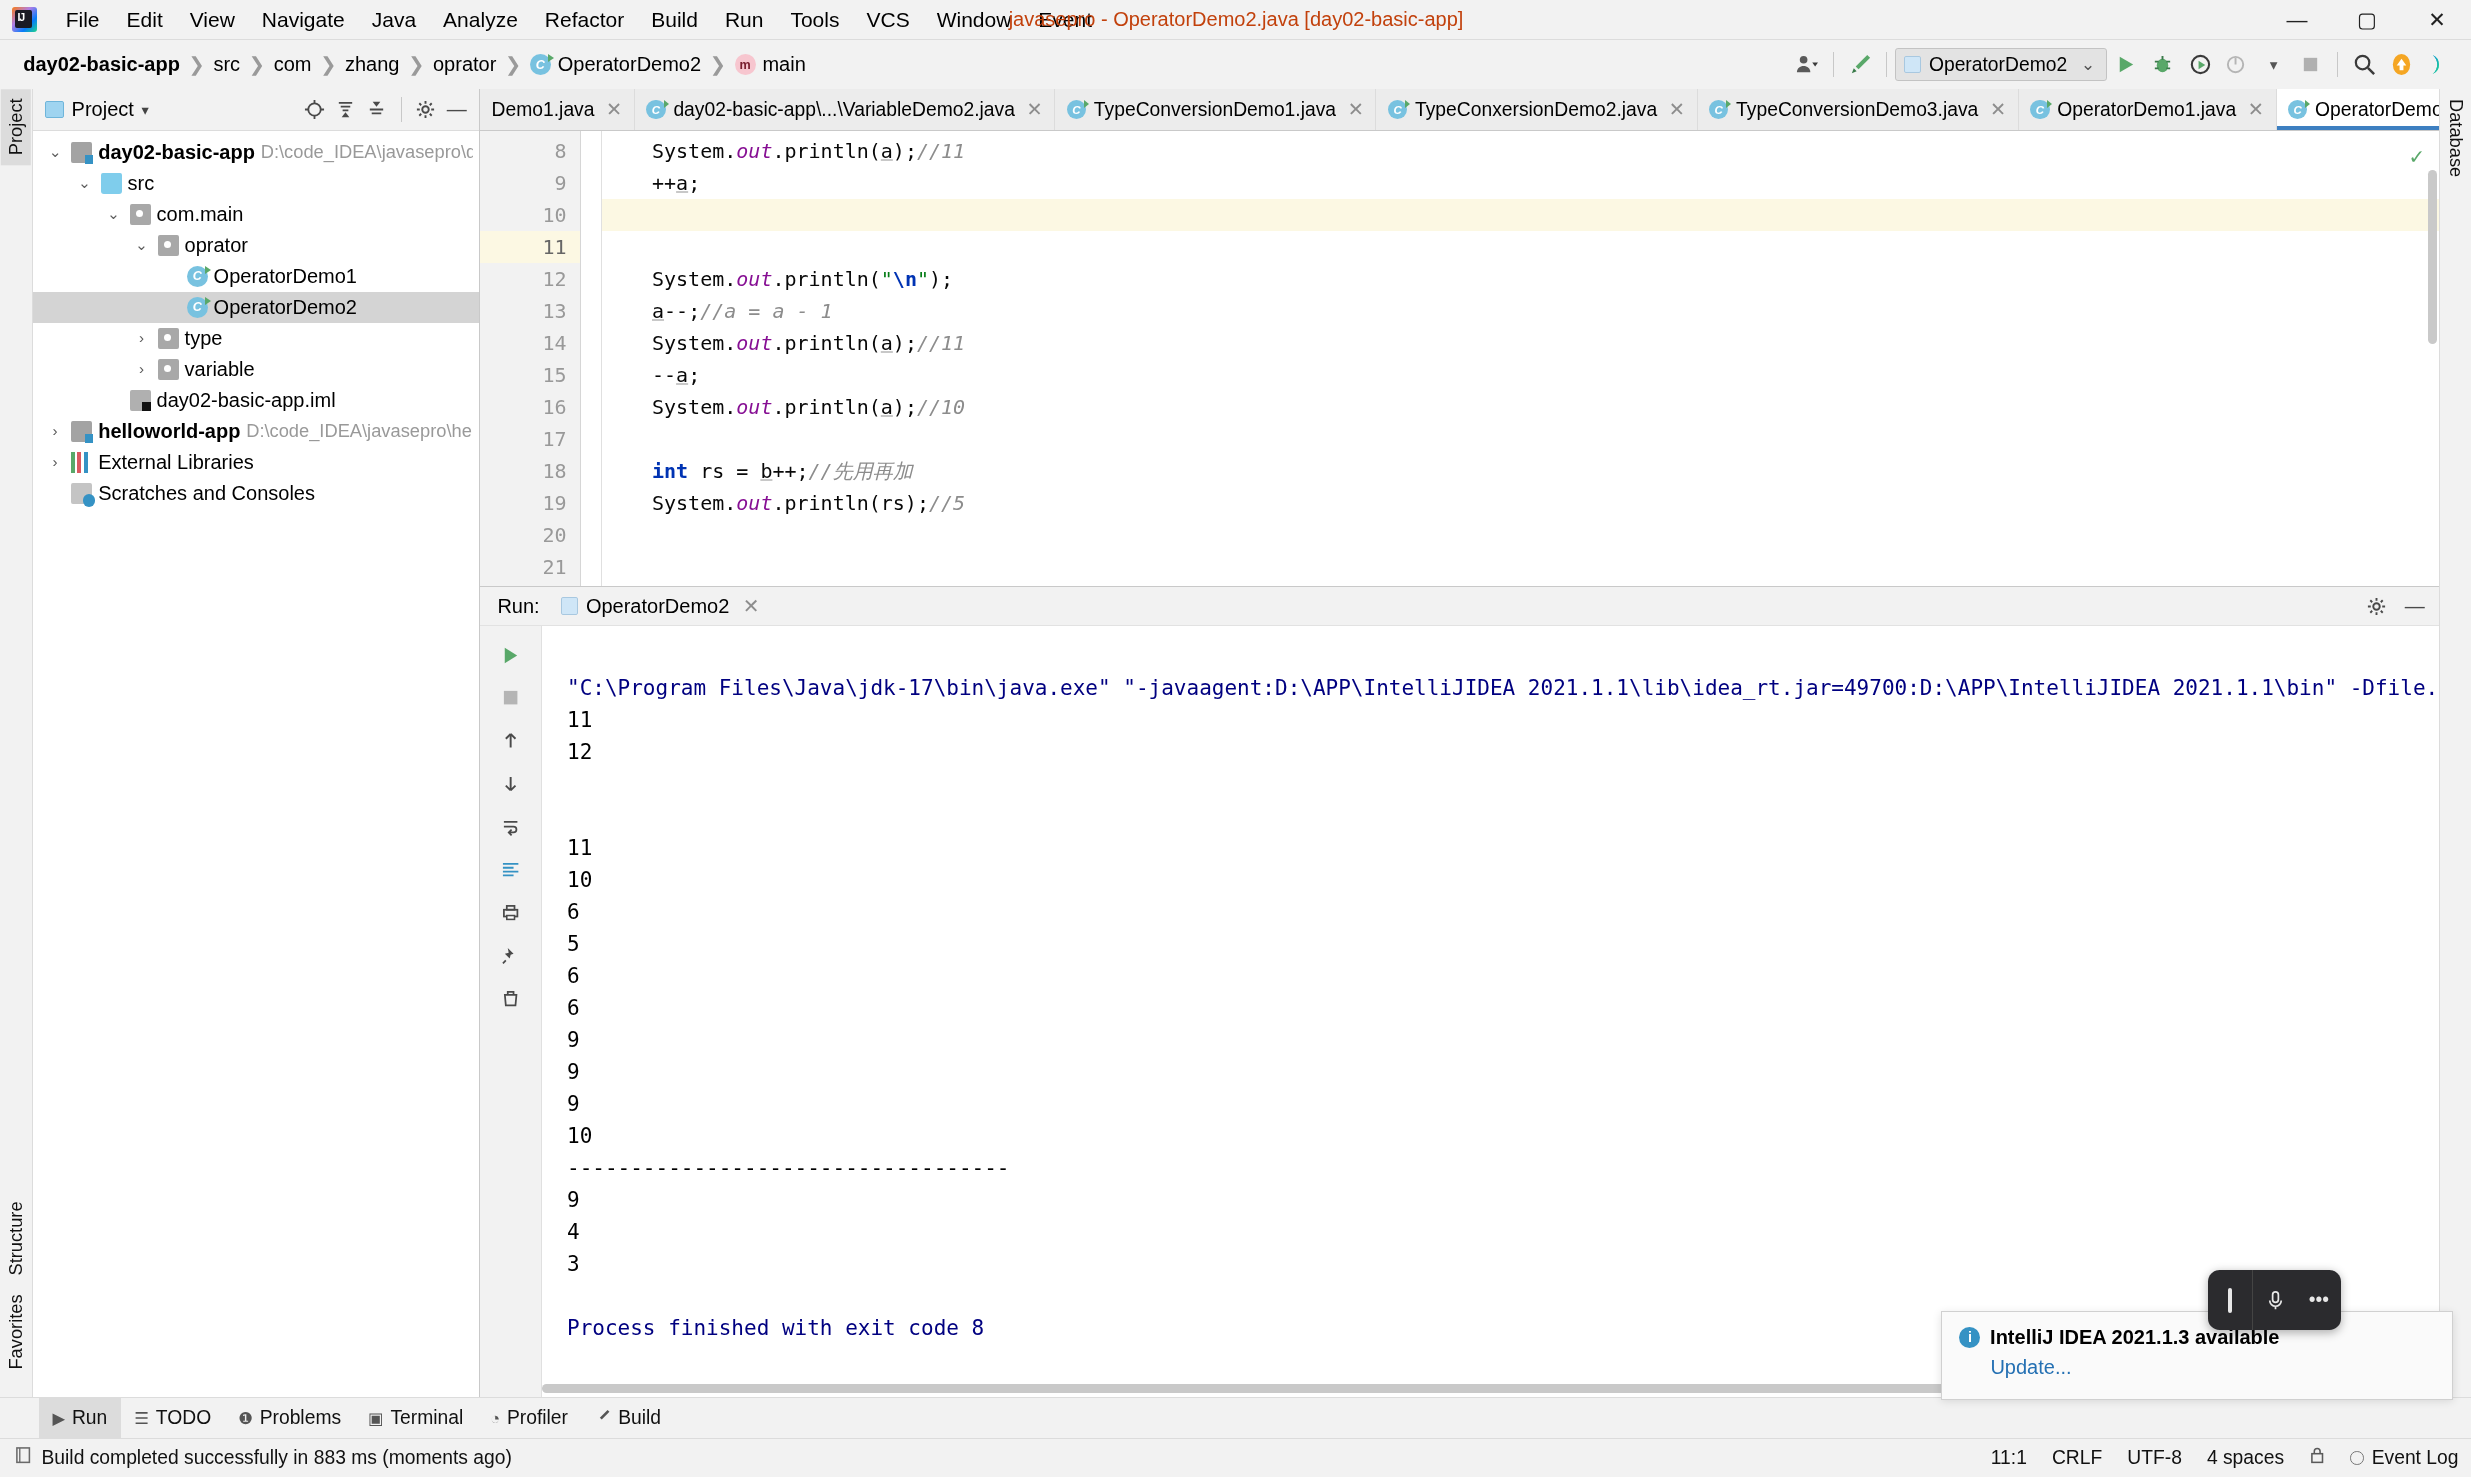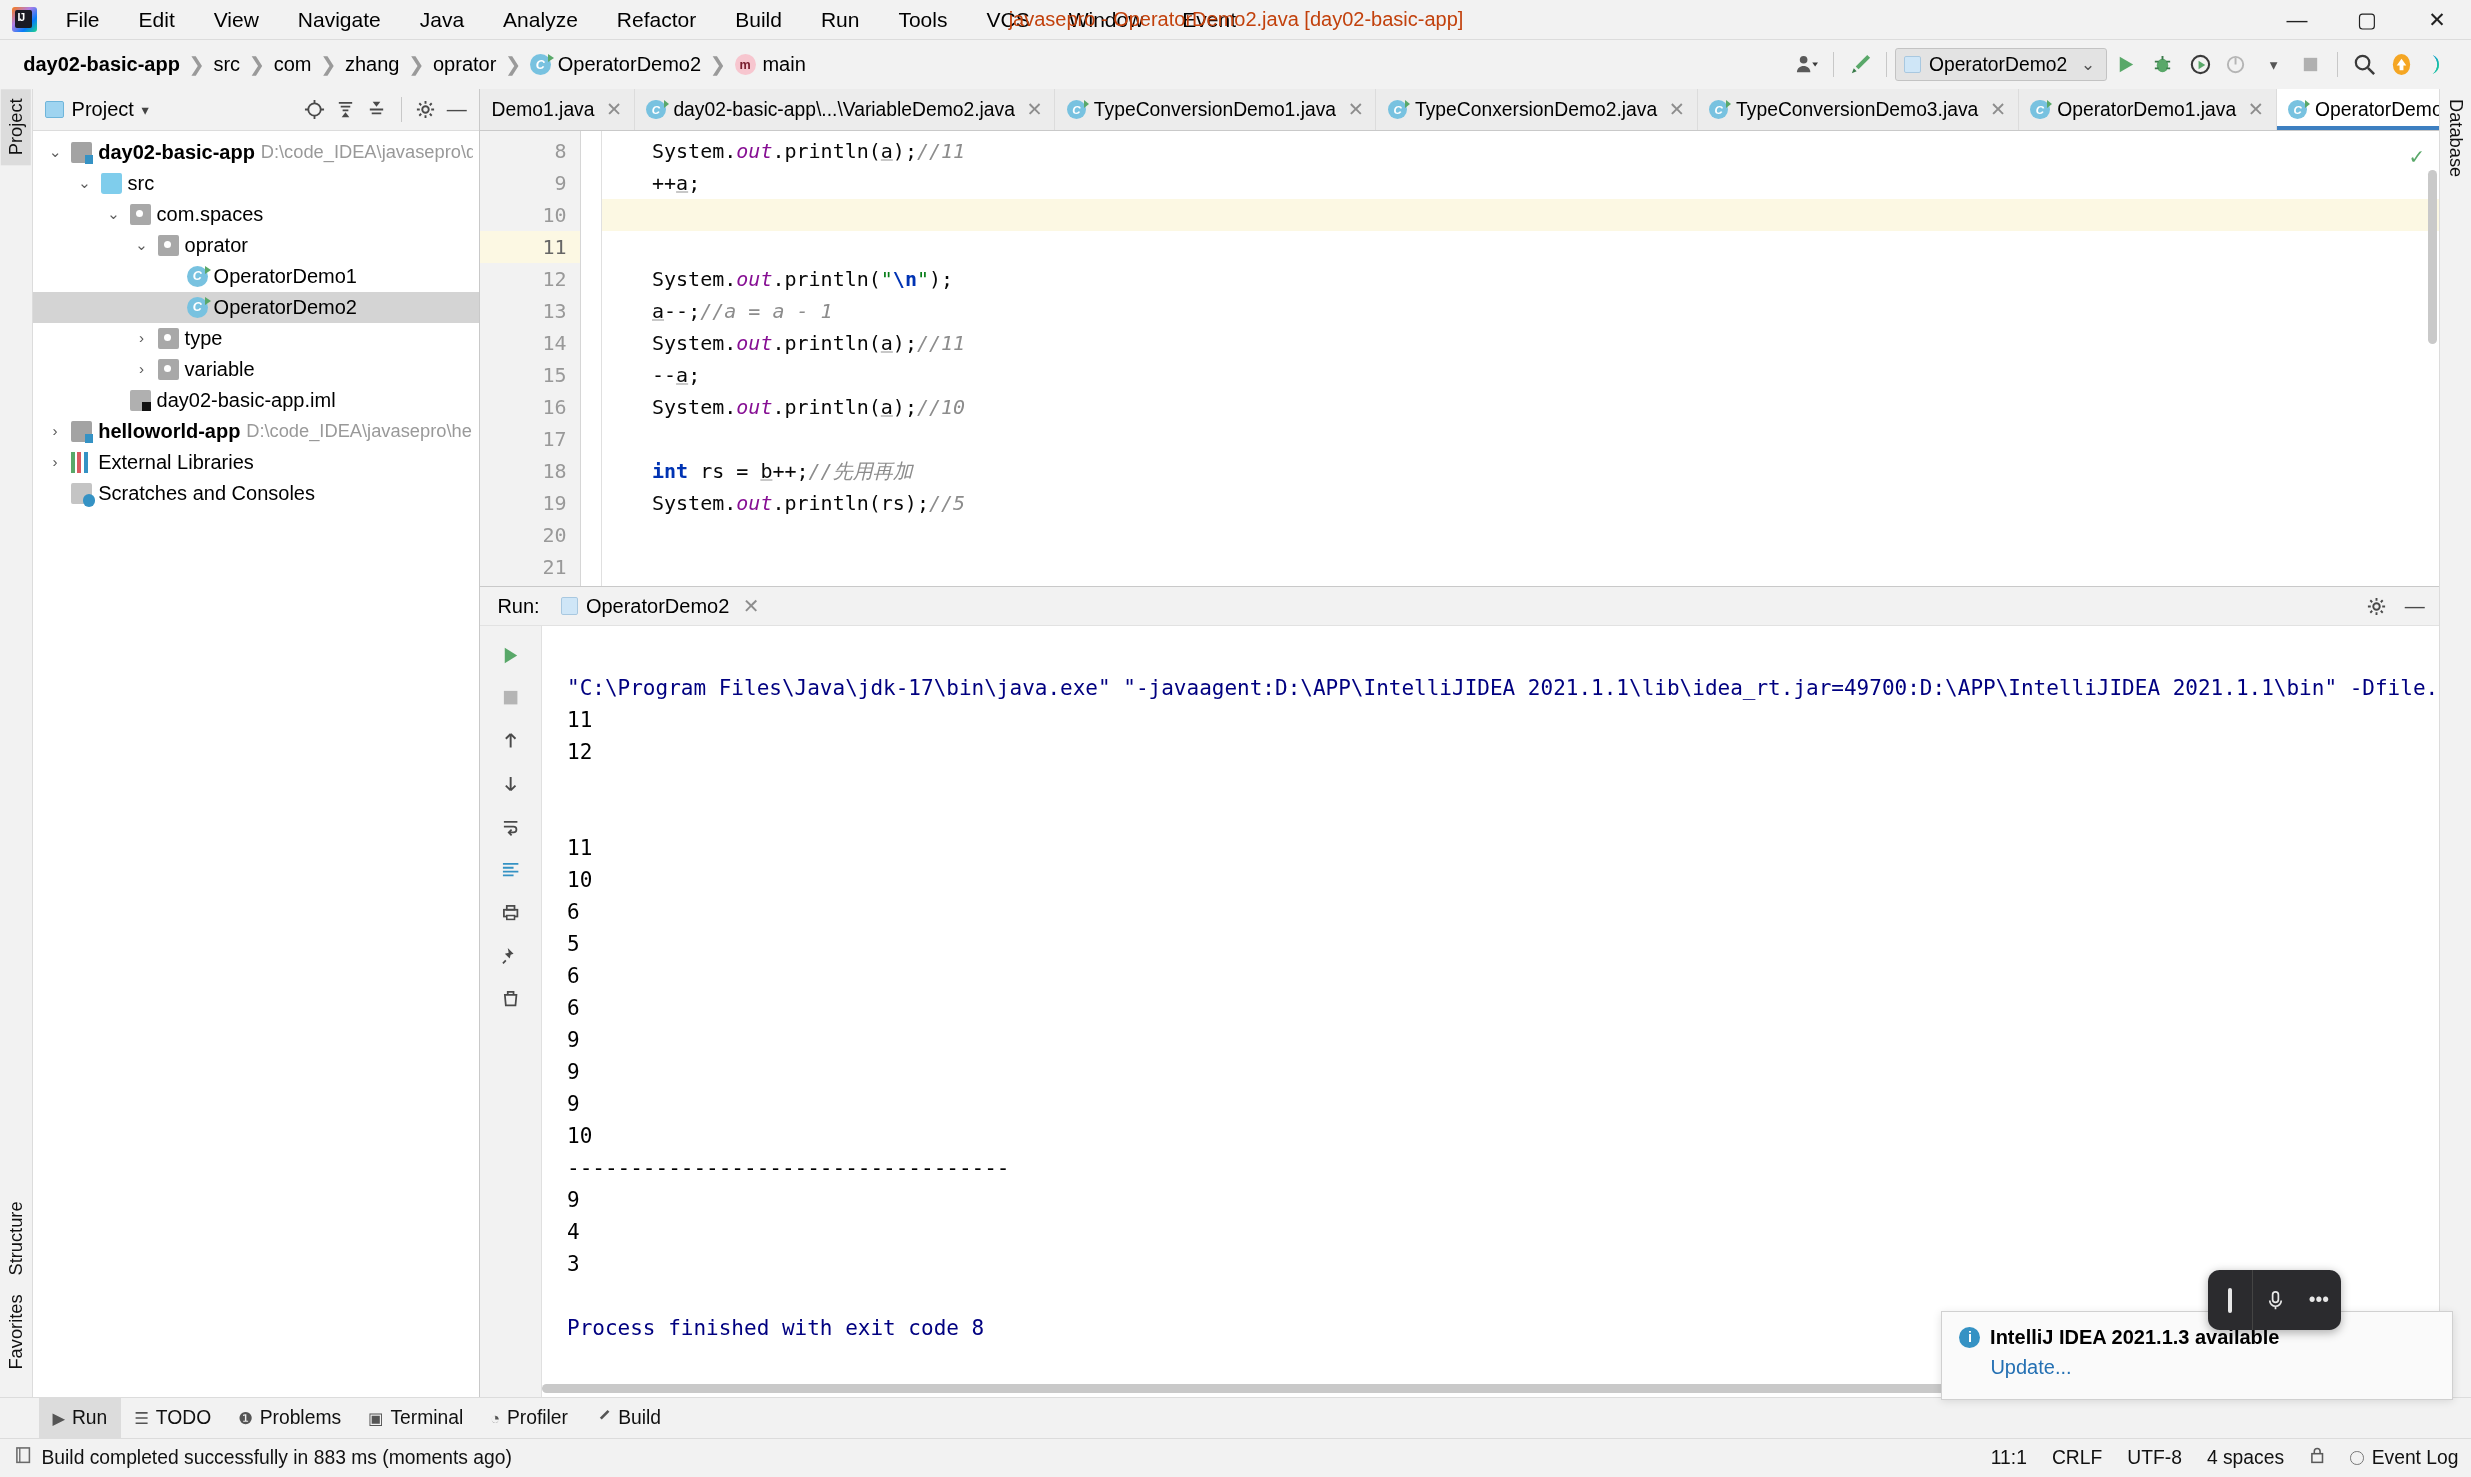--- a/index.html
+++ b/index.html
@@ -17,21 +17,21 @@
   .titlebar {
     height: 39px; min-height: 39px;
     background: #f2f2f2;
     display: flex; align-items: center;
     position: relative;
   }
   .ij-logo { width: 29px; height: 29px; margin-left: 9.7px; margin-right: 13.5px; flex: 0 0 auto; position: relative; }
   .ij-logo .sq { position: absolute; inset: 1.9px; background: linear-gradient(135deg,#f97a12 0%, #b07ee6 38%, #087cfa 70%, #21d789 100%); border-radius: 2.9px; }
   .ij-logo .inner { position: absolute; left: 5.8px; top: 4.8px; width: 16.4px; height: 18.3px; background: #1a1a24; border-radius: 1.9px; }
   .ij-logo .inner::after { content: "IJ"; position: absolute; left: 1.9px; top: 1px; color: #fff; font-size: 10.6px; font-weight: bold; letter-spacing: -1px; }
-  .menubar { display: flex; align-items: center; gap: 12px; }
+  .menubar { display: flex; align-items: center; gap: 0; }
   .menu-item { padding: 3.9px 13.5px; font-size: 21px; color: #000; cursor: default; white-space: nowrap; }
   .win-title {
     position: absolute; left: 0; right: 0; text-align: center;
     font-size: 20px; color: #c2410c; pointer-events: none;
   }
   .win-btns { margin-left: auto; display: flex; height: 100%; z-index: 3; }
   .win-btn { width: 70px; height: 100%; display: flex; align-items: center; justify-content: center; font-size: 21px; color: #222; }
 
   
   .navbar {
@@ -431,21 +431,21 @@
           <span class="tpath">D:\code_IDEA\javasepro\day</span>
         </div>
         <div class="tnode" style="padding-left:41px">
           <span class="chev">⌄</span>
           <span class="ic ic-srcfolder"></span>
           <span class="tlabel">src</span>
         </div>
         <div class="tnode" style="padding-left:70px">
           <span class="chev">⌄</span>
           <span class="ic ic-pkg"></span>
-          <span class="tlabel">com.spaces</span>
+          <span class="tlabel">com.main</span>
         </div>
         <div class="tnode" style="padding-left:98px">
           <span class="chev">⌄</span>
           <span class="ic ic-pkg"></span>
           <span class="tlabel">oprator</span>
         </div>
         <div class="tnode" style="padding-left:127px">
           <span class="chev empty"></span>
           <span class="ic ic-class">C</span>
           <span class="tlabel">OperatorDemo1</span>

